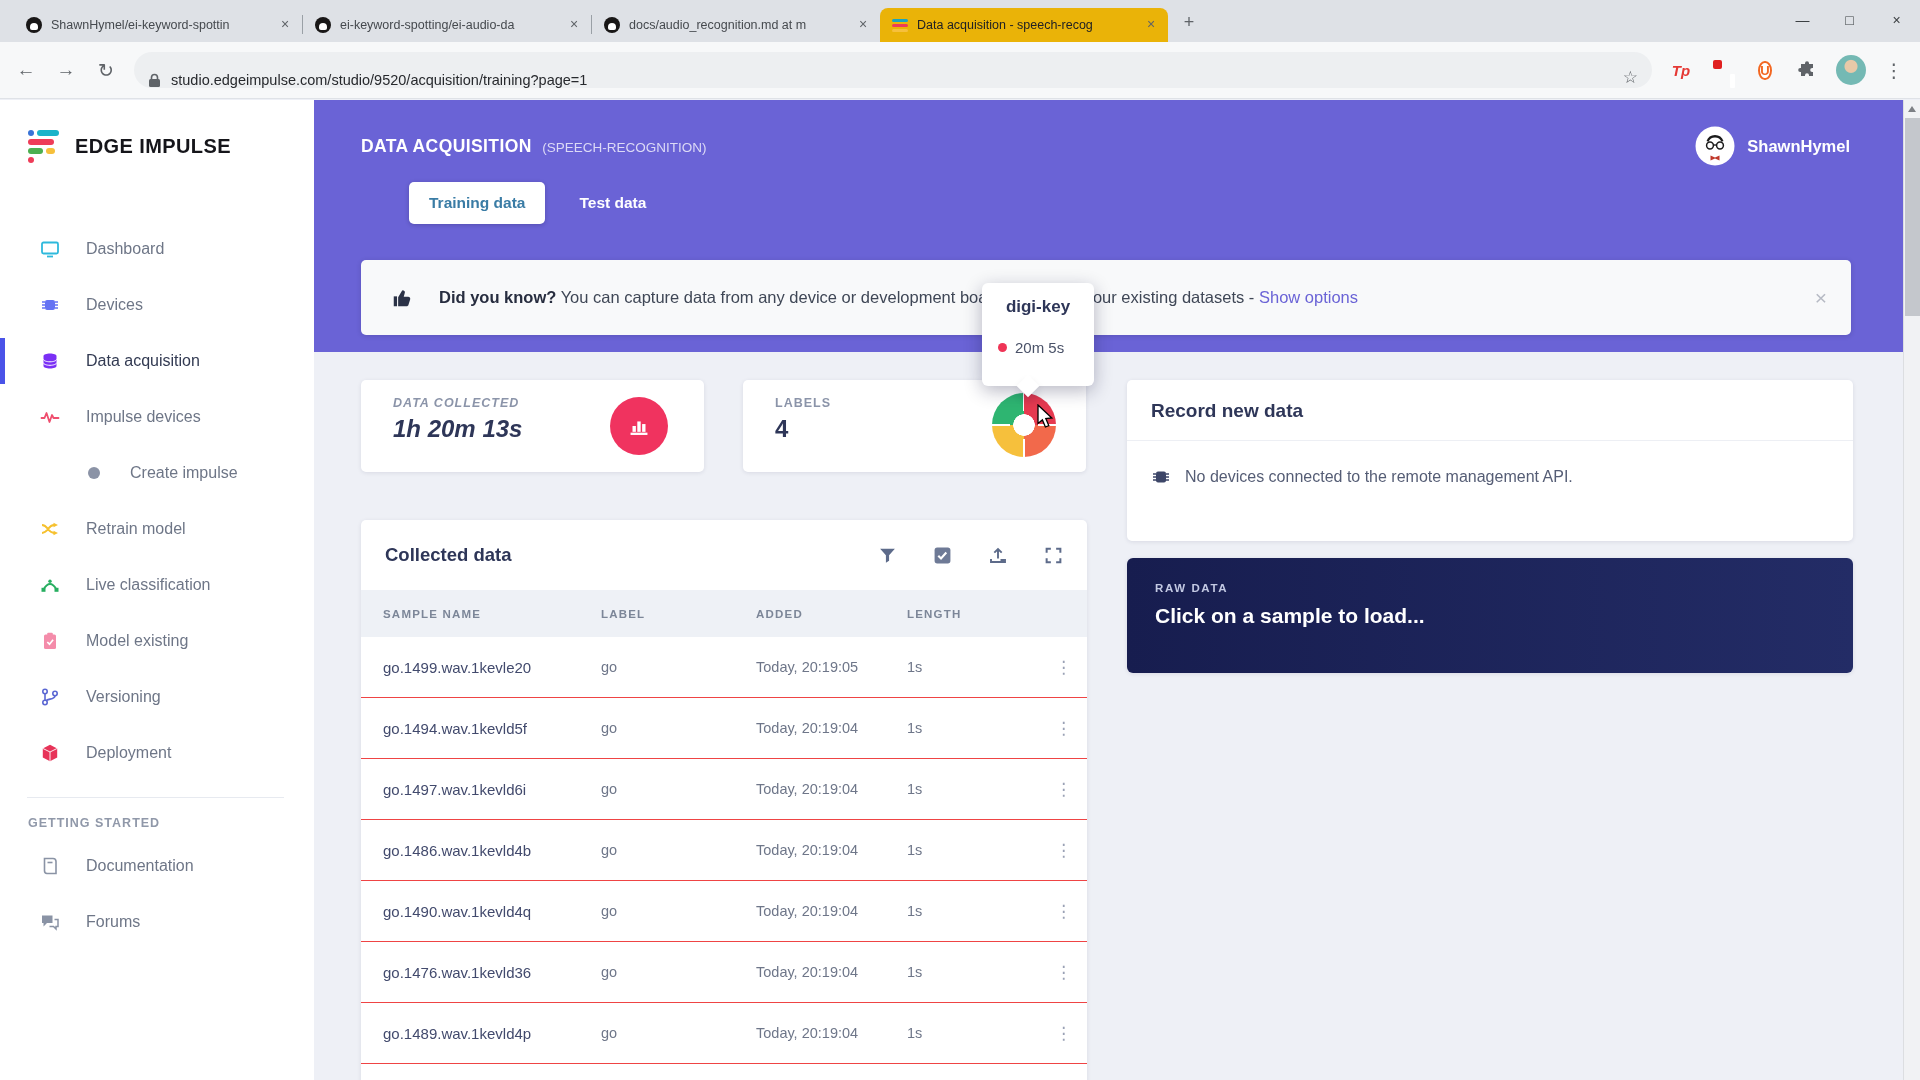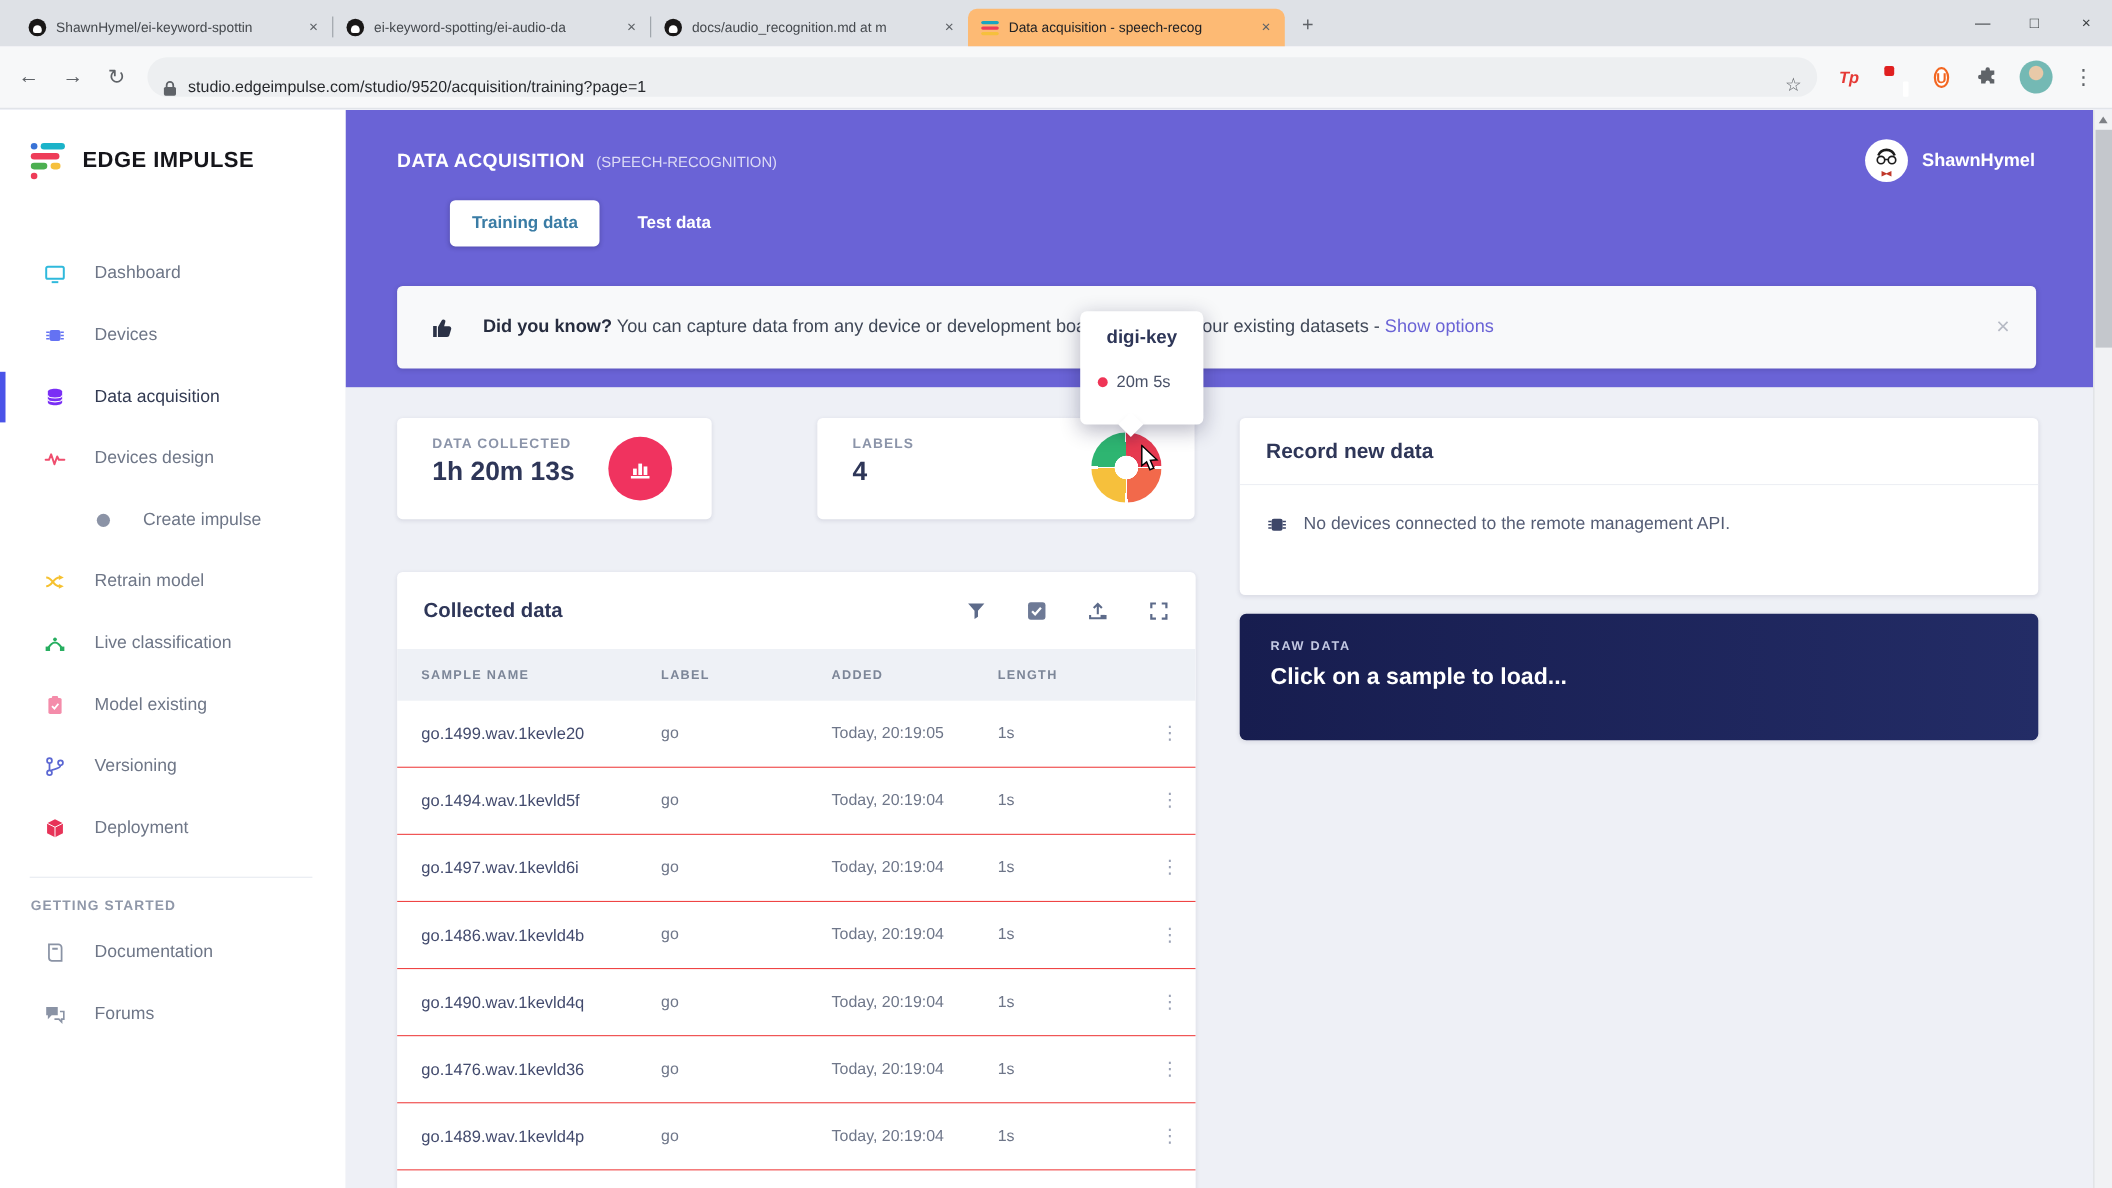--- a/index.html
+++ b/index.html
@@ -4,21 +4,21 @@
 <style>
   * { margin:0; padding:0; box-sizing:border-box; }
   html,body { width:1920px; height:1080px; overflow:hidden;
     font-family:"Liberation Sans","DejaVu Sans",sans-serif; background:#eef0f6; }
 
   
   .chrome { position:absolute; top:0; left:0; width:1920px; height:100px; }
   .tabstrip { position:relative; height:42px; background:#dee1e6; display:flex; align-items:flex-end; padding-left:14px; }
   .tab { position:relative; width:288px; height:34px; display:flex; align-items:center; gap:9px;
          padding:0 8px 0 12px; font-size:12.5px; color:#45494e; cursor:default; }
-  .tab.active { background:#fdba74; border-radius:8px 8px 0 0; color:#202124; }
+  .tab.active { background:#eab308; border-radius:8px 8px 0 0; color:#202124; }
   .tab-title { flex:1; white-space:nowrap; overflow:hidden; }
   .tab-close { width:18px; height:18px; line-height:17px; text-align:center; border-radius:50%;
                color:#5f6368; font-size:14px; flex:none; }
   .tab-sep { width:1px; height:19px; background:#9aa0a6; margin-bottom:8px; flex:none; }
   .favicon { width:16px; height:16px; flex:none; }
   .gh { border-radius:50%; background:#191717; position:relative; }
   .gh::after { content:""; position:absolute; left:4px; top:6px; width:8px; height:7px;
                background:#fff; border-radius:4px 4px 2px 2px; }
   .ei-fav { display:flex; flex-direction:column; justify-content:center; gap:2px; }
   .ei-fav i { display:block; height:3px; border-radius:2px; }
@@ -83,21 +83,21 @@
   .banner { position:absolute; left:47px; top:160px; width:1490px; height:75px; background:#f8f9fa;
             border-radius:5px; display:flex; align-items:center; padding:0 30px; gap:26px;
             box-shadow:0 1px 5px rgba(20,20,60,.18); }
   .banner-text { font-size:16.5px; color:#3f4756; }
   .banner-text b { color:#272d3f; }
   .banner-link { color:#6a63d6; }
   .banner-close { position:absolute; right:18px; top:50%; transform:translateY(-50%);
                   font-size:21px; color:#b6bac4; width:24px; text-align:center; }
 
   .card { background:#fff; border-radius:5px; box-shadow:0 1px 4px rgba(25,30,70,.10); position:absolute; }
-  .stat1 { left:47px; top:280px; width:286px; height:92px; }
+  .stat1 { left:47px; top:280px; width:343px; height:92px;font-style:italic; }
   .stat2 { left:429px; top:280px; width:343px; height:92px; }
   .stat-inner { padding:16px 0 0 32px; }
   .stat-label { font-size:12.5px; font-weight:bold; letter-spacing:1px; color:#8b94a9; margin-bottom:5px; }
   .stat-value { font-size:24px; font-weight:600; color:#2e3658; }
   .stat-bubble { position:absolute; right:36px; top:17px; width:58px; height:58px; border-radius:50%;
                  background:#f0335f; display:flex; align-items:center; justify-content:center; }
   .donut { position:absolute; right:30px; top:13px; width:64px; height:64px; border-radius:50%;
      background:
        radial-gradient(circle, #fff 0 10.5px, rgba(0,0,0,0) 11px),
        conic-gradient(#e63a50 2deg 88deg,#fff 88deg 92deg,#f2694b 92deg 178deg,#fff 178deg 182deg,
@@ -250,21 +250,21 @@
       <svg class="nav-ic-s" viewBox="0 0 20 20">
         <path d="M3.5 5c0-1.4 2.9-2.5 6.5-2.5s6.5 1.1 6.5 2.5v10c0 1.4-2.9 2.5-6.5 2.5S3.5 16.4 3.5 15z" fill="#7a2ff5"></path>
         <path d="M3.5 8.3c0 1.4 2.9 2.5 6.5 2.5s6.5-1.1 6.5-2.5M3.5 11.8c0 1.4 2.9 2.5 6.5 2.5s6.5-1.1 6.5-2.5" stroke="#fff" stroke-width="1" fill="none"></path>
       </svg>
       <span class="lbl">Data acquisition</span>
     </div>
     <div class="nav-item">
       <svg class="nav-ic-s" viewBox="0 0 20 20">
         <path d="M1.5 11h3l2-5 3 9 2.5-7 1.5 3h5" stroke="#ef4e6e" stroke-width="1.8" fill="none" stroke-linejoin="round" stroke-linecap="round"></path>
       </svg>
-      <span class="lbl">Devices design</span>
+      <span class="lbl">Impulse devices</span>
     </div>
     <div class="nav-item sub">
       <svg class="nav-ic-s" viewBox="0 0 20 20">
         <circle cx="10" cy="10" r="6" fill="#8b93a6"></circle>
       </svg>
       <span class="lbl">Create impulse</span>
     </div>
     <div class="nav-item">
       <svg class="nav-ic-s" viewBox="0 0 20 20">
         <path d="M2 6c6 0 6 8 12 8M2 14c6 0 6-8 12-8" stroke="#f6c12f" stroke-width="1.9" fill="none"></path>

